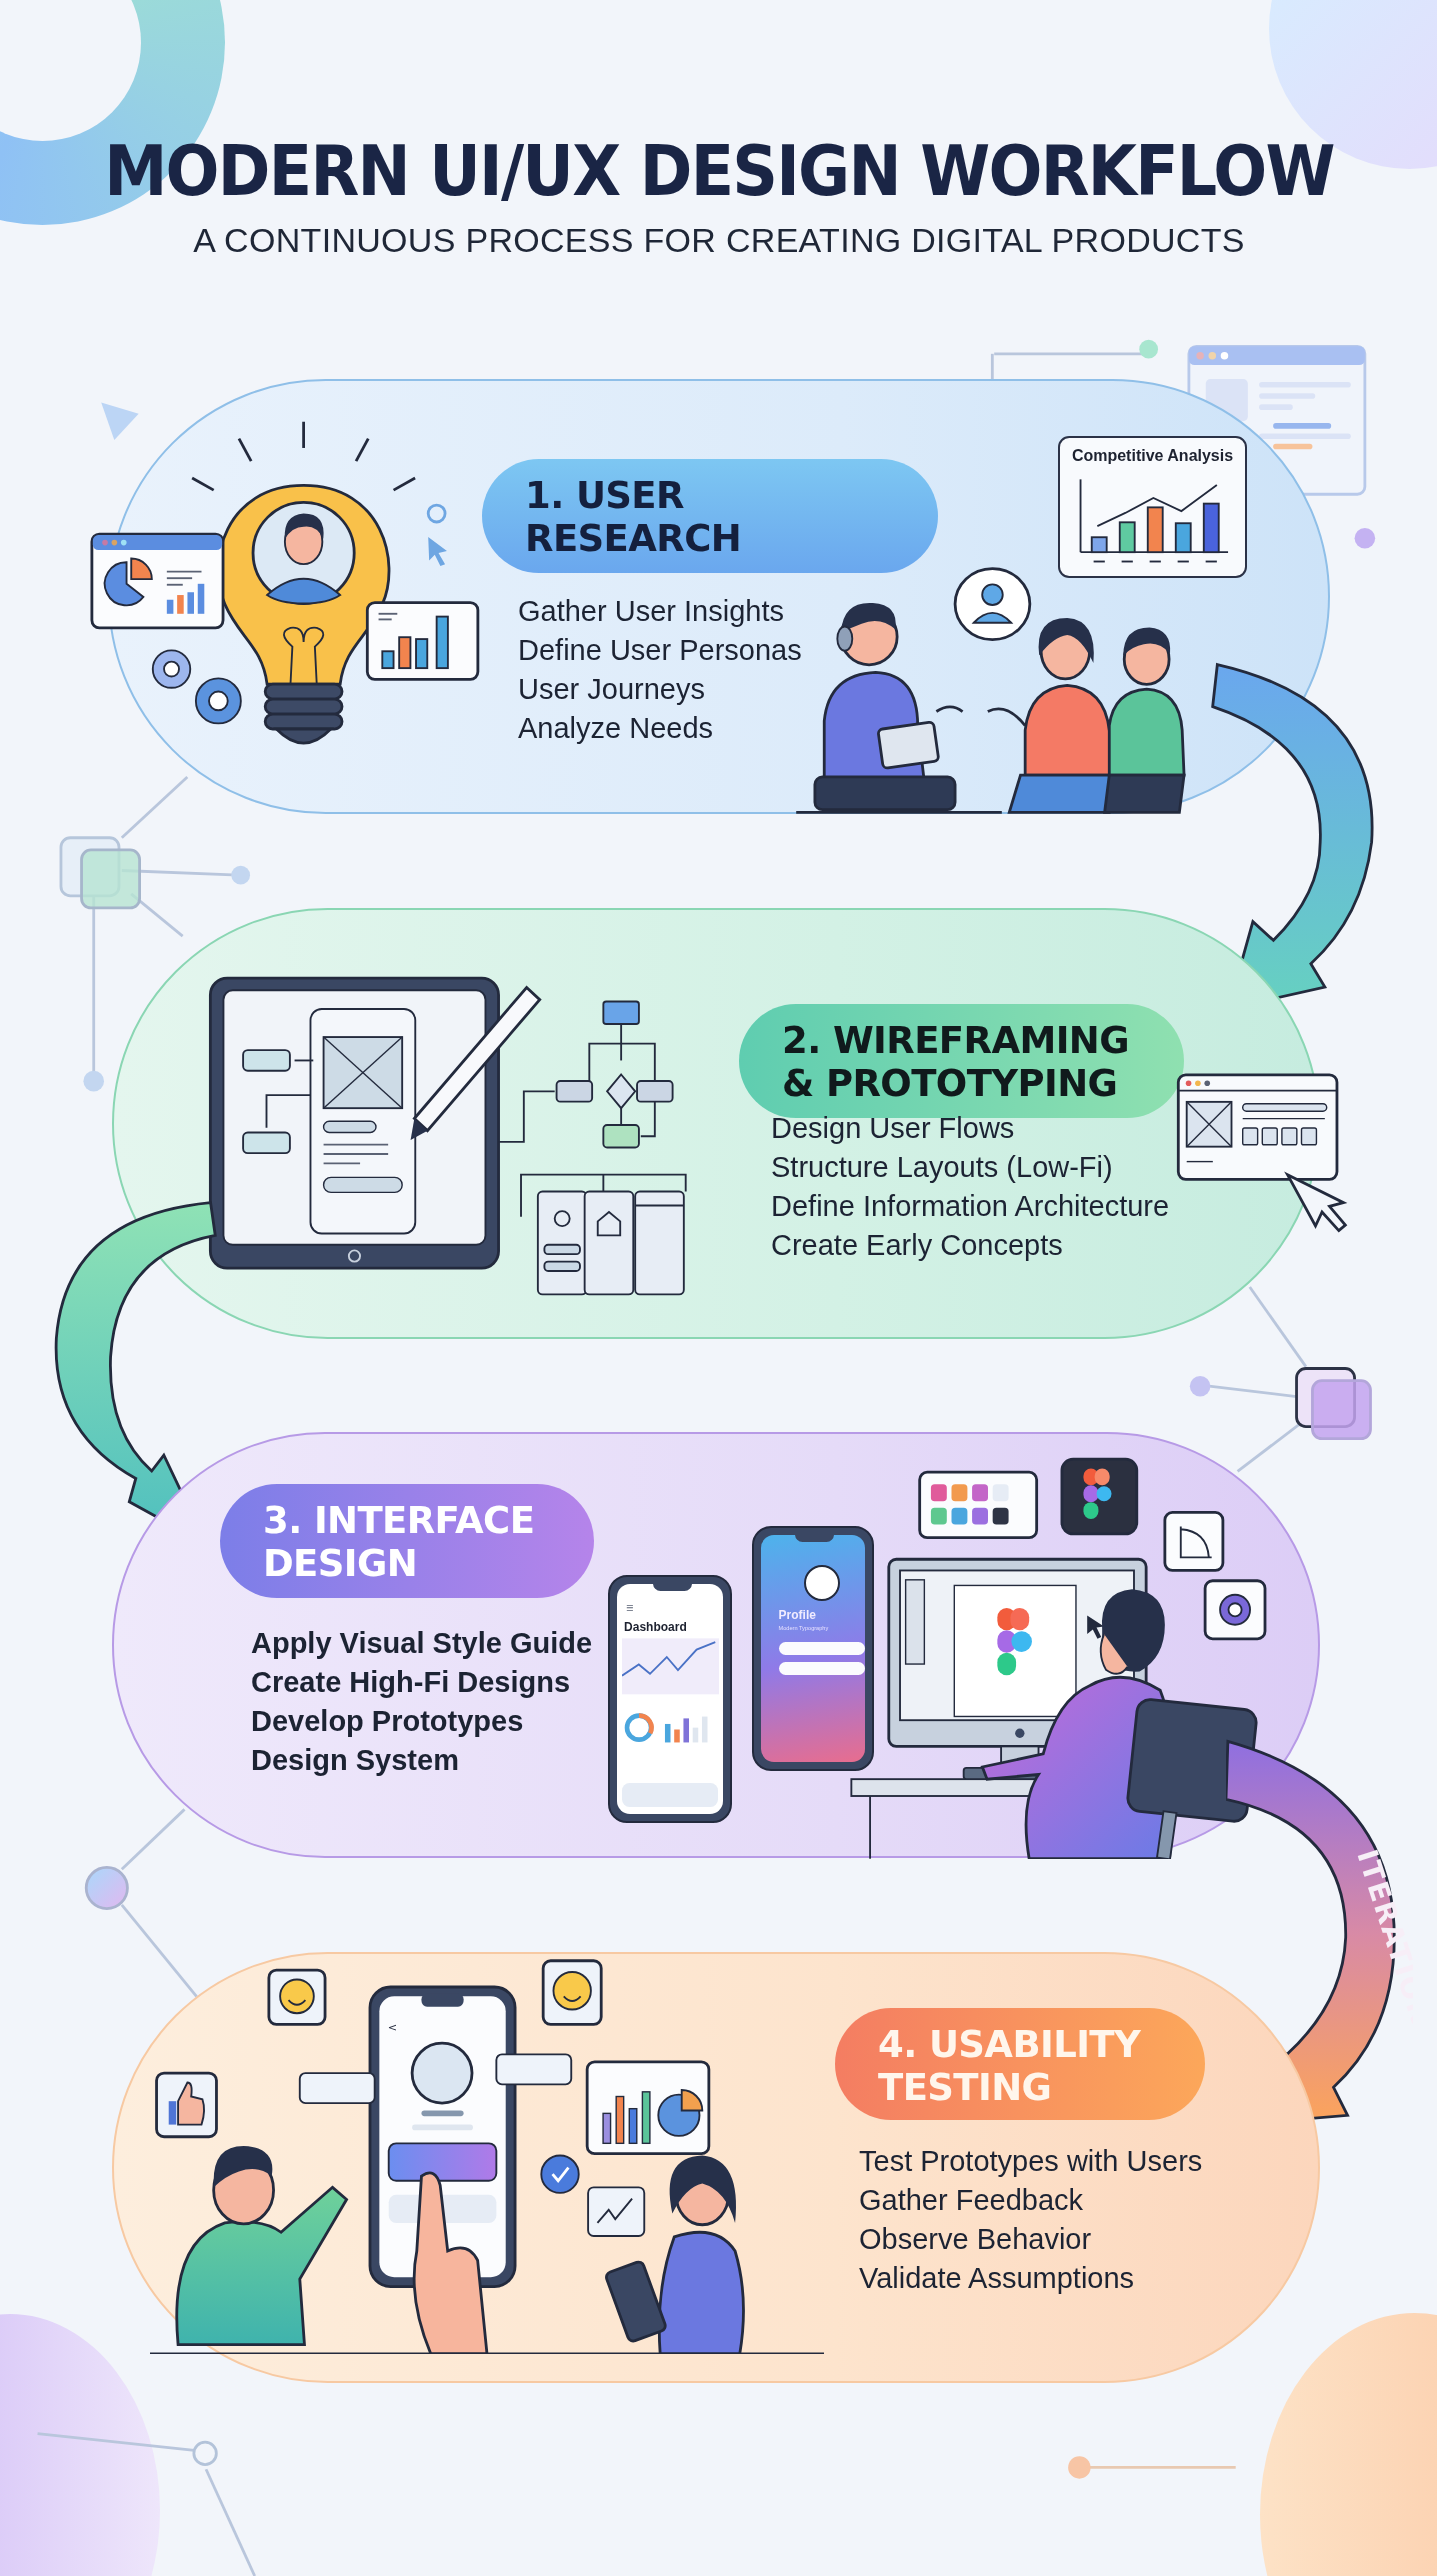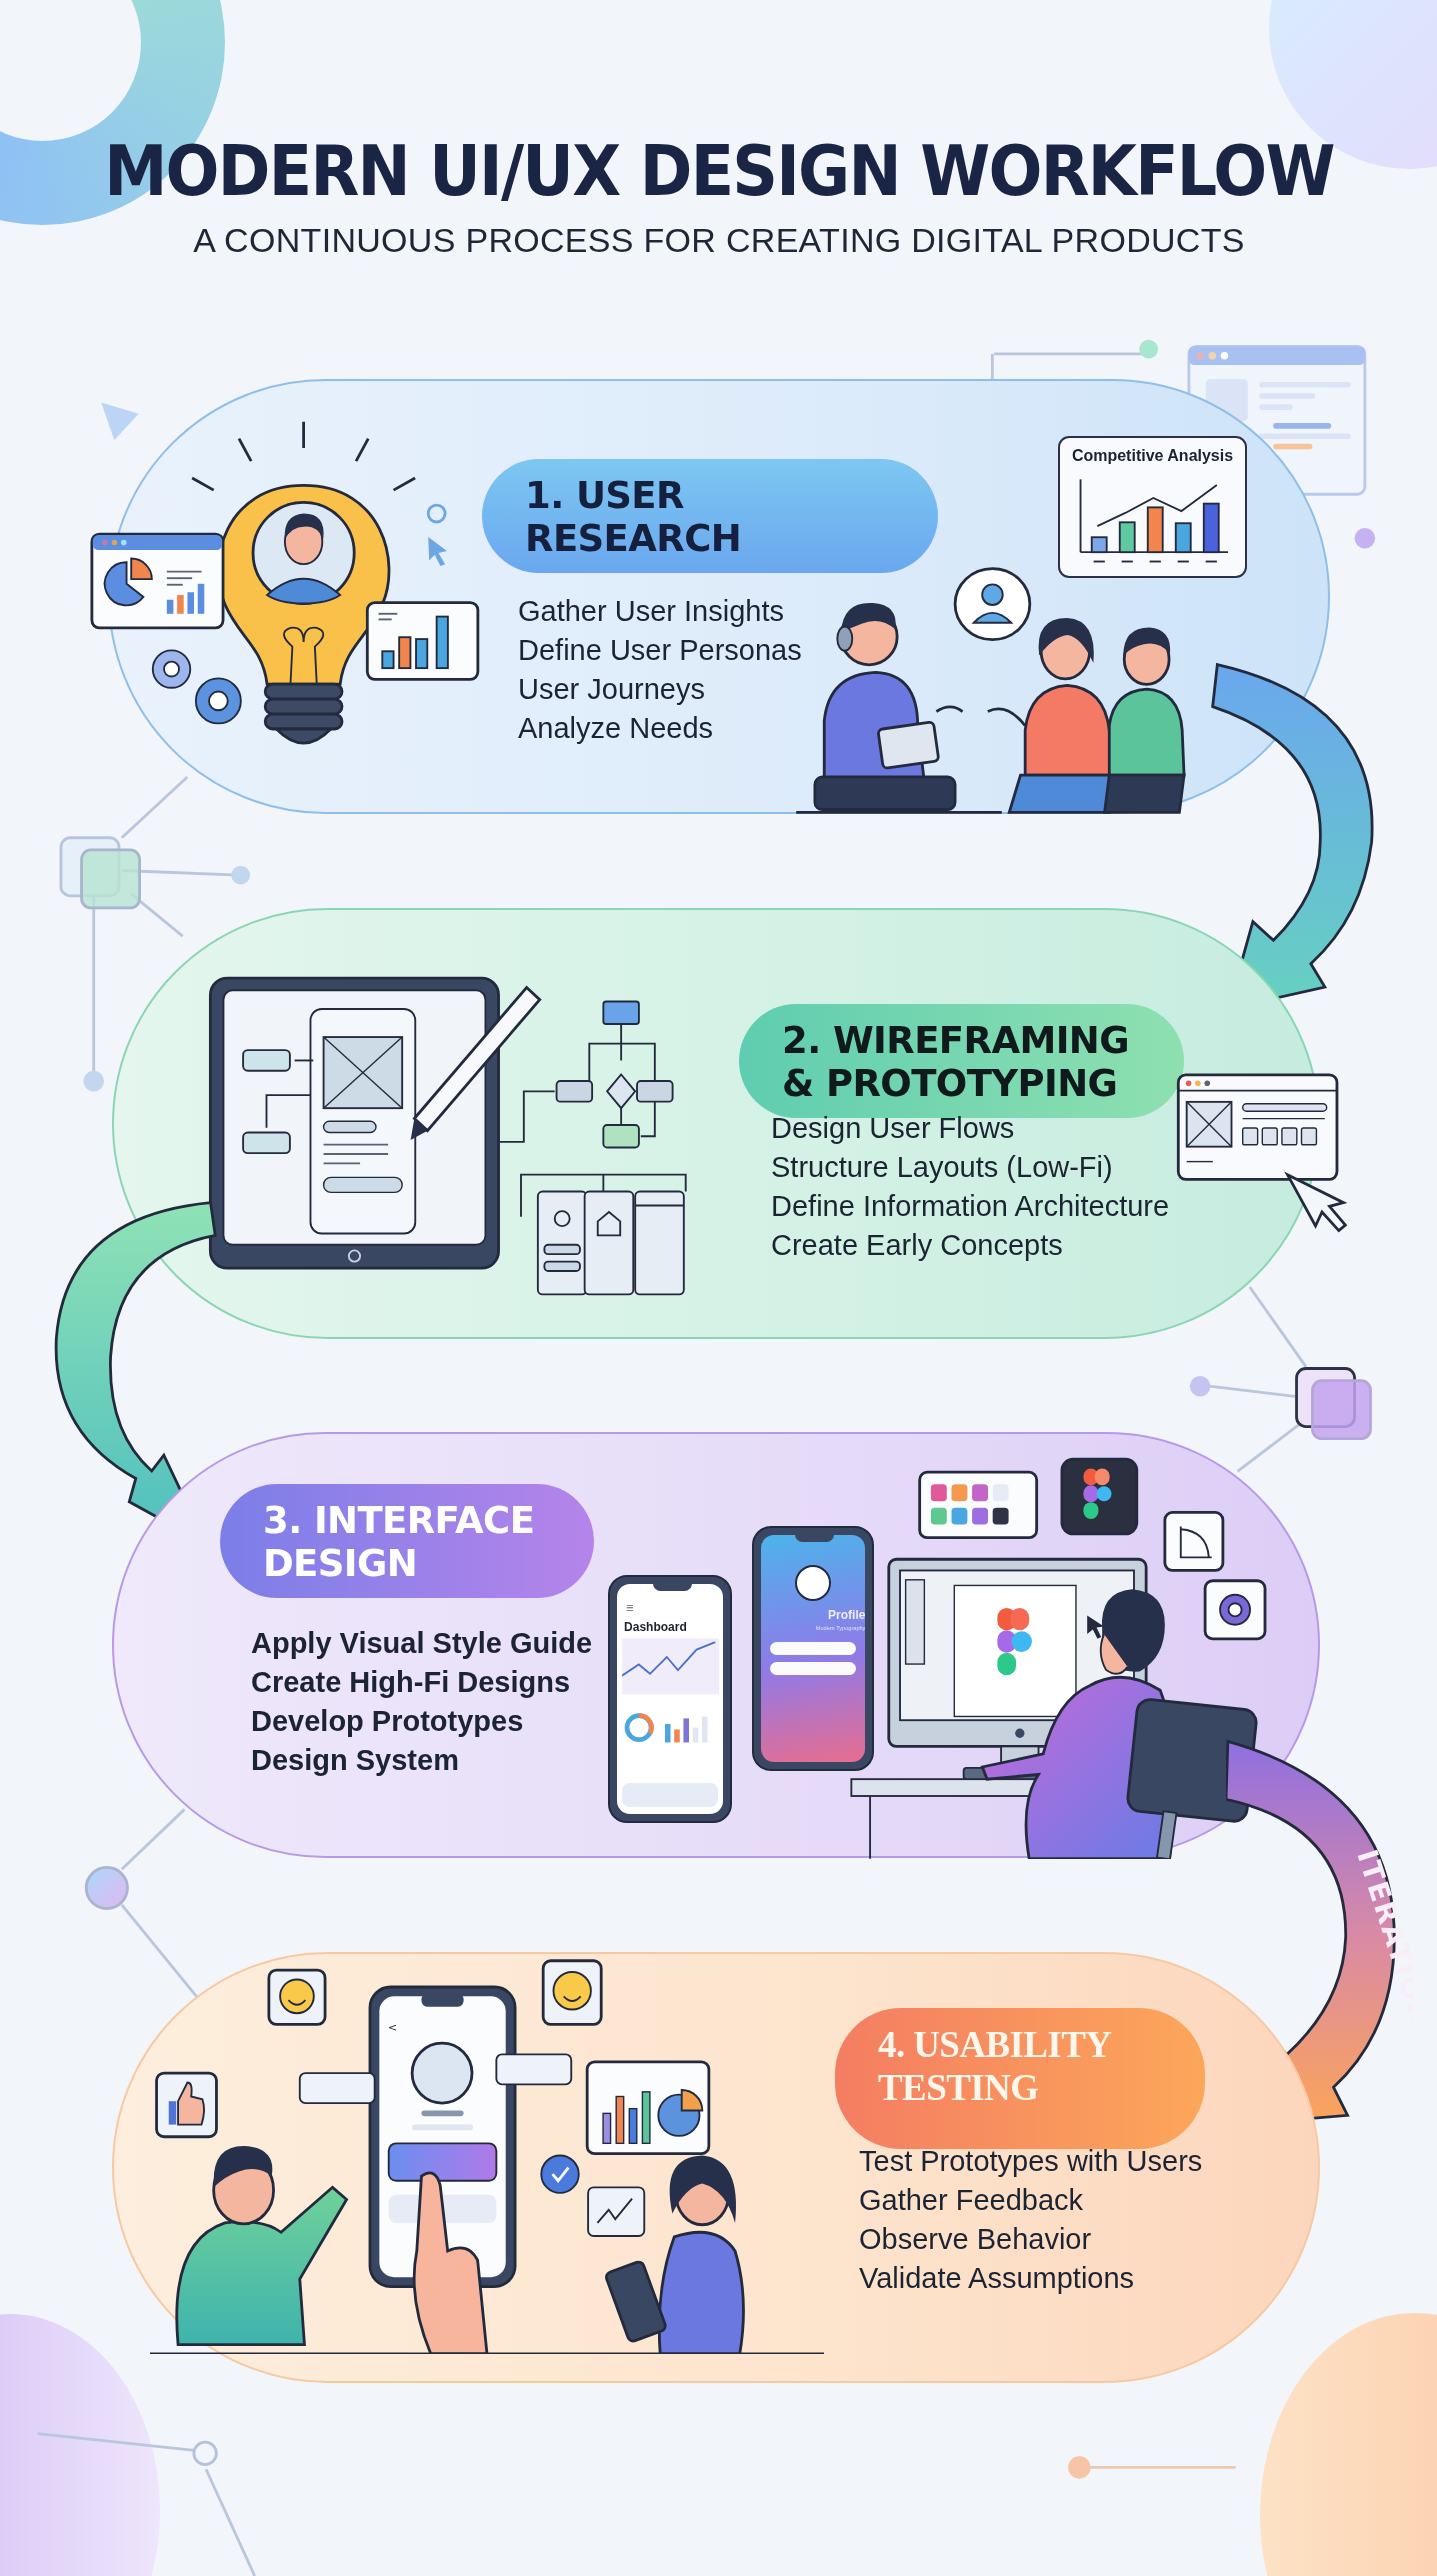--- a/index.html
+++ b/index.html
@@ -52,22 +52,22 @@
     border-radius: 66px; padding: 15px 37px 15px 43px;
     font-family: "DejaVu Sans", sans-serif; font-weight: 700; font-size: 37px; line-height: 43px;
     letter-spacing: -0.6px;
   }
   .badge-1 { left: 482px; top: 459px; width: 456px; height: 114px;
     background: linear-gradient(180deg, #7dc7f2, #6aa7ee); color: #14203e; }
   .badge-2 { left: 739px; top: 1004px; width: 445px; height: 114px;
     background: linear-gradient(90deg, #5fcdb0, #8fe0b0); color: #101a1c; }
   .badge-3 { left: 220px; top: 1484px; width: 374px; height: 114px;
     background: linear-gradient(90deg, #7c7ee8, #b584ea); color: #ffffff; }
-  .badge-4 { left: 835px; top: 2008px; width: 370px; height: 141px;
-    background: linear-gradient(90deg, #f47d62, #fca75a); color: #fff6ec; font-family: Liberation Serif, serif; }
+  .badge-4 { left: 835px; top: 2008px; width: 370px; height: 112px;
+    background: linear-gradient(90deg, #f47d62, #fca75a); color: #fff6ec; }
   .badge span { display: block; }
 
   .steps { font-size: 29px; line-height: 39px; color: #1c2333; }
   .steps li { list-style: none; white-space: nowrap; }
   .steps-1 { left: 518px; top: 592px; }
   .steps-2 { left: 771px; top: 1109px; }
   .steps-3 { left: 251px; top: 1624px; font-weight: bold; }
   .steps-4 { left: 859px; top: 2142px; }
 
   
@@ -418,21 +418,21 @@
         <rect x="56" y="20" width="6" height="14" fill="#f2844e"></rect>
       <rect x="66" y="8" width="6" height="26" fill="#7f73d8"></rect>
         <rect x="76" y="18" width="6" height="16" fill="#dfe6ef"></rect>
         <rect x="86" y="6" width="6" height="28" fill="#dfe6ef"></rect>
     </svg>
     <div style="position:absolute;left:5.6px;right:5.6px;bottom:7.5px;height:24px;background:#e6ecf5;border-radius:7.5px;"></div>
   </div>
 </div>
 
 <div class="abs" style="left:752px;top:1526px;width:122px;height:245px;background:#3a4763;border:2.8px solid #232a3d;border-radius:19px;">
-  <div style="position:absolute;left:6.6px;top:6.6px;right:6.6px;bottom:6.6px;background:linear-gradient(170deg,#4db3ec 0%,#8f7ae8 55%,#e86d8e 100%);border-radius:13px;overflow:hidden;text-align:right;">
+  <div style="position:absolute;left:6.6px;top:6.6px;right:6.6px;bottom:6.6px;background:linear-gradient(170deg,#4db3ec 0%,#8f7ae8 55%,#e86d8e 100%);border-radius:13px;overflow:hidden;text-align:left;padding-left:18px;">
     <div style="position:absolute;left:34px;top:-1.9px;width:39px;height:9.4px;background:#3a4763;border-radius:0 0 7.5px 7.5px;"></div>
     <div style="margin:30px auto 0;width:36px;height:36px;border-radius:50%;background:#fff;border:2.8px solid #232a3d;"></div>
     <div style="margin-top:7.5px;font-size:12px;font-weight:700;color:#f1ecff;">Profile</div>
     <div style="margin-top:2.8px;font-size:5.6px;color:#e6e2ff;">Modern Typography</div>
     <div style="margin:11.2px auto 0;width:86px;height:13px;border-radius:6.6px;background:#fbfbfe;"></div>
     <div style="margin:6.6px auto 0;width:86px;height:13px;border-radius:6.6px;background:#fbfbfe;"></div>
   </div>
 </div>
 
 <svg class="abs" style="left:842px;top:1456px" width="496" height="403" viewBox="0 0 530 430">

